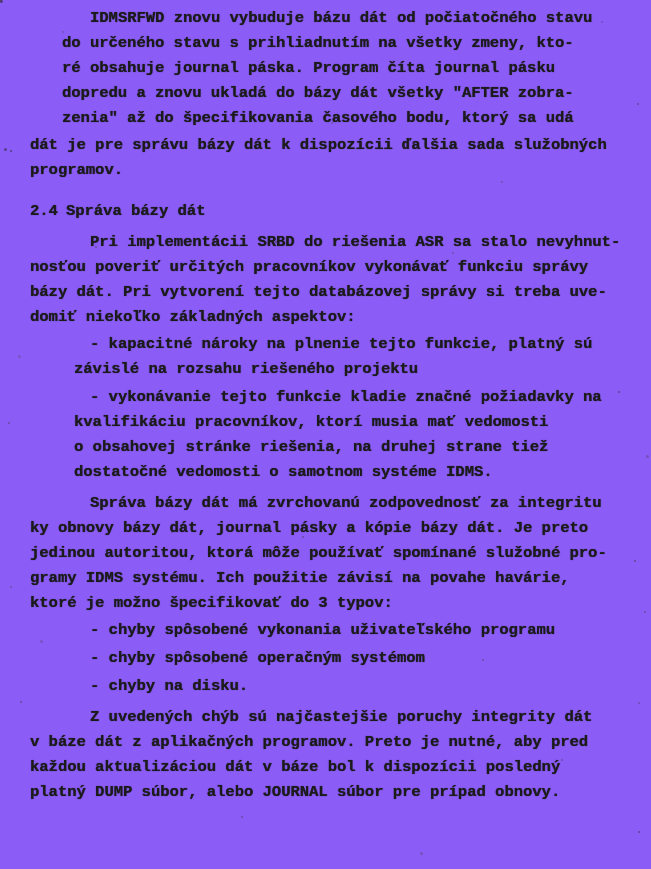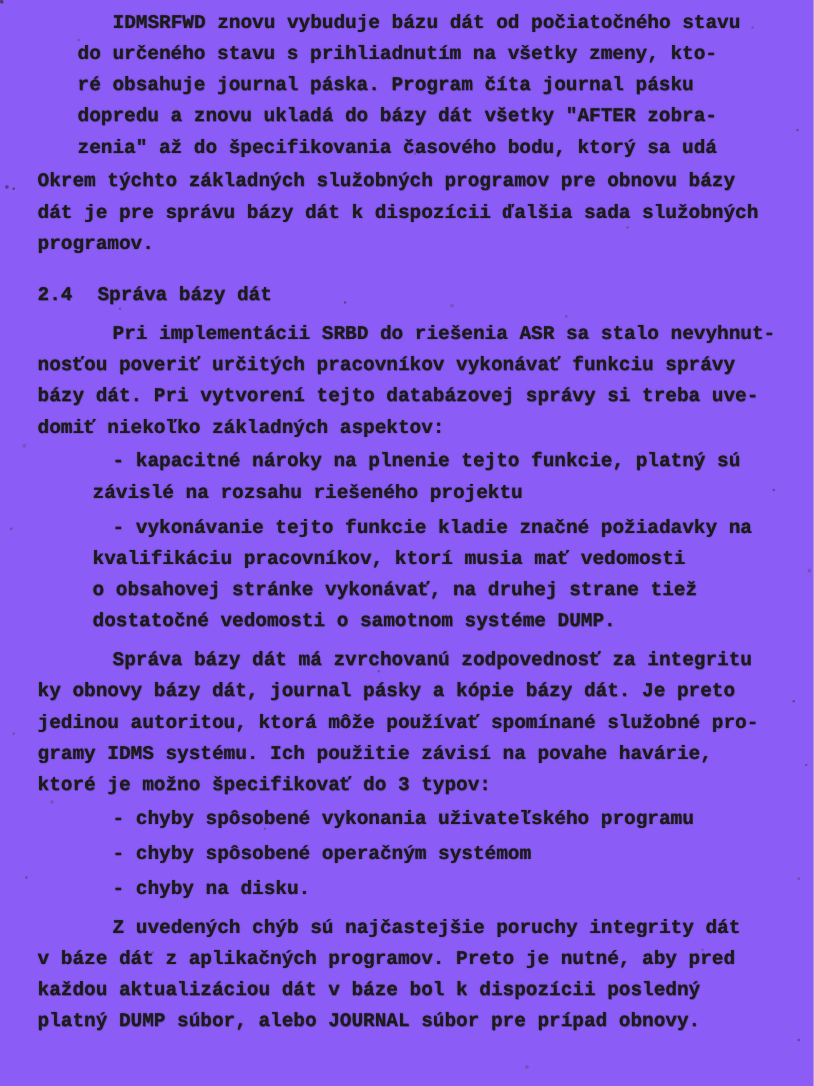--- a/index.html
+++ b/index.html
@@ -29,21 +29,21 @@
   }
   
   .i0 { margin-left: 30px;  }  
   .i1 { margin-left: 62px;  }  
   .i2 { margin-left: 90px;  }  
   .i3 { margin-left: 74px; }  
 
   .gap-sm  { margin-top: 2px; }
   .gap-md  { margin-top: 6px; }
   .heading { margin-top: 16px; margin-bottom: 6px; }
-  .heading .ht { margin-left: 20px; }
+  .heading .ht { margin-left: 8px; }
   .bullet-item + .bullet-item { margin-top: 3px; }
 
   
   .noise, .noise2 {
     position: absolute;
     width: 2px; height: 2px;
     border-radius: 50%;
     background: rgba(45,45,45,0.55);
     top: 0; left: 0;
     pointer-events: none;
@@ -95,21 +95,20 @@
 
   <p class="para">
     <span class="ln i2">IDMSRFWD znovu vybuduje bázu dát od počiatočného stavu</span>
     <span class="ln i1">do určeného stavu s prihliadnutím na všetky zmeny, kto-</span>
     <span class="ln i1">ré obsahuje journal páska. Program číta journal pásku</span>
     <span class="ln i1">dopredu a znovu ukladá do bázy dát všetky "AFTER zobra-</span>
     <span class="ln i1">zenia" až do špecifikovania časového bodu, ktorý sa udá</span>
   </p>
 
   <p class="para gap-sm">
-    <span class="ln i0">Okrem týchto základných služobných programov pre obnovu bázy</span>
     <span class="ln i0">dát je pre správu bázy dát k dispozícii ďalšia sada služobných</span>
     <span class="ln i0">programov.</span>
   </p>
 
   <p class="para heading">
     <span class="ln i0"><span>2.4</span><span class="ht">Správa bázy dát</span></span>
   </p>
 
   <p class="para">
     <span class="ln i2">Pri implementácii SRBD do riešenia ASR sa stalo nevyhnut-</span>
@@ -119,22 +118,22 @@
   </p>
 
   <div class="para gap-sm">
     <div class="bullet-item">
       <span class="ln i2">- kapacitné nároky na plnenie tejto funkcie, platný sú</span>
       <span class="ln i3">závislé na rozsahu riešeného projektu</span>
     </div>
     <div class="bullet-item">
       <span class="ln i2">- vykonávanie tejto funkcie kladie značné požiadavky na</span>
       <span class="ln i3">kvalifikáciu pracovníkov, ktorí musia mať vedomosti</span>
-      <span class="ln i3">o obsahovej stránke vykonávať, na druhej strane tiež</span>
-      <span class="ln i3">dostatočné vedomosti o samotnom systéme DUMP.</span>
+      <span class="ln i3">o obsahovej stránke riešenia, na druhej strane tiež</span>
+      <span class="ln i3">dostatočné vedomosti o samotnom systéme IDMS.</span>
     </div>
   </div>
 
   <p class="para gap-md">
     <span class="ln i2">Správa bázy dát má zvrchovanú zodpovednosť za integritu</span>
     <span class="ln i0">ky obnovy bázy dát, journal pásky a kópie bázy dát. Je preto</span>
     <span class="ln i0">jedinou autoritou, ktorá môže používať spomínané služobné pro-</span>
     <span class="ln i0">gramy IDMS systému. Ich použitie závisí na povahe havárie,</span>
     <span class="ln i0">ktoré je možno špecifikovať do 3 typov:</span>
   </p>

